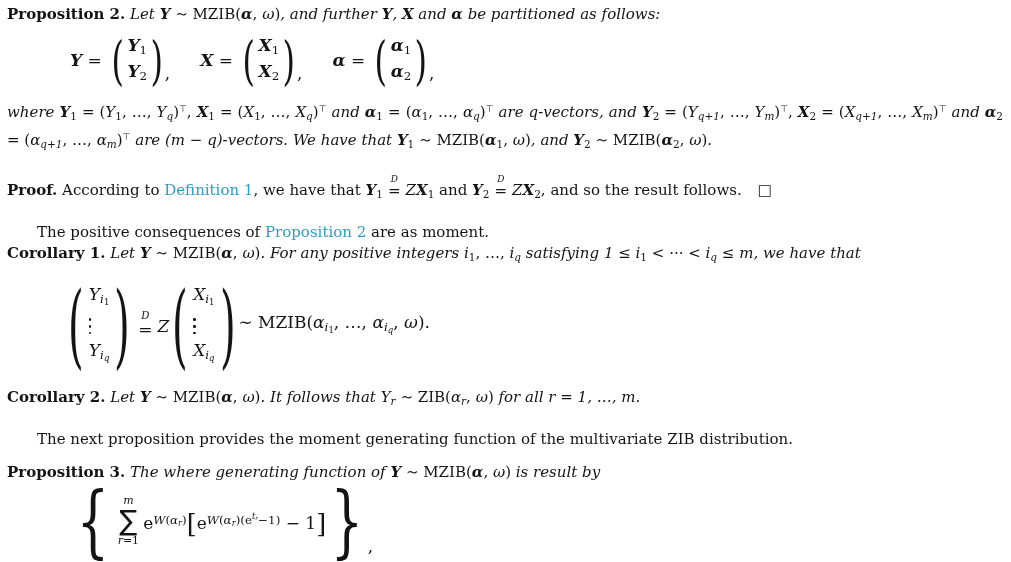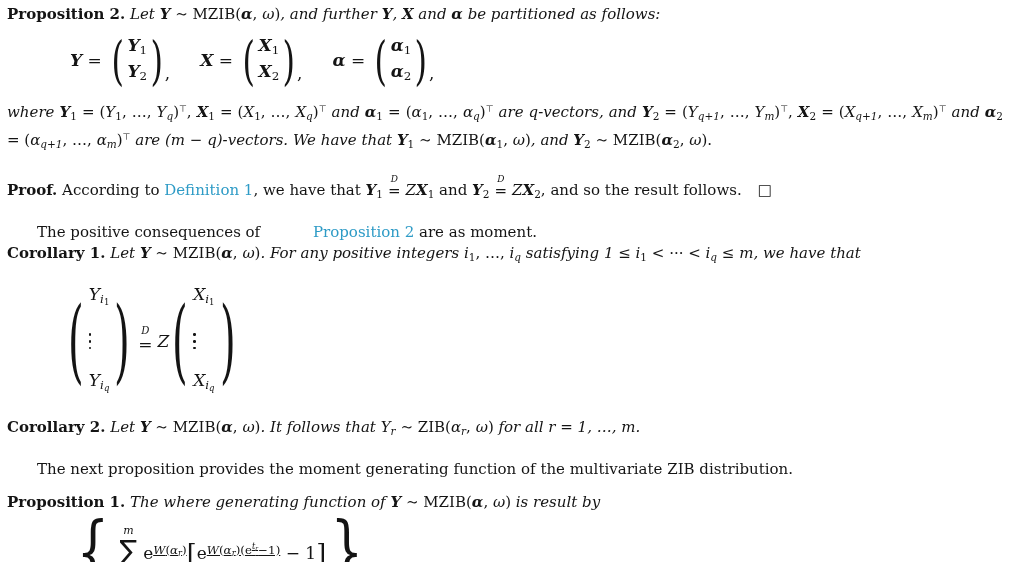--- a/index.html
+++ b/index.html
@@ -17,39 +17,39 @@
   
   .r-n{font-style:normal;}
   .r-i{font-style:italic;}
   .r-b{font-weight:bold;}
   .r-bi{font-weight:bold;font-style:italic;}
   .r-link{color:var(--link);}
   .r-sub{font-size:70%;vertical-align:-0.25em;}
   .r-subi{font-size:70%;vertical-align:-0.25em;font-style:italic;}
   .r-sub2{font-size:50%;vertical-align:-0.55em;}
   .r-sub2i{font-size:50%;vertical-align:-0.55em;font-style:italic;}
-  .r-sup{font-size:70%;vertical-align:0.5em;text-decoration:underline;}
+  .r-sup{font-size:70%;vertical-align:0.5em;}
   .r-tr{font-size:60%;vertical-align:0.55em;font-family:"DejaVu Sans",sans-serif;}
   .r-qed{margin-left:16px;}
   .r-bigbr{font-size:150%;font-weight:300;vertical-align:-0.14em;}
 
   
   .r-deq,.deq{display:inline-block;text-align:center;vertical-align:-0.05em;margin:0 5px;line-height:1;}
   .r-deq-top,.deq-top{display:block;font-size:60%;font-style:italic;line-height:0.55;transform:translateY(-2px);}
   .r-deq-bot,.deq-bot{display:block;line-height:1;}
 
   
   .eq{display:flex;align-items:center;font-size:17px;line-height:21px;}
   .eq-partition{margin:10px 0 12px 63px;}
   .eq-cor1{margin:16px 0 18px 58px;}
   .eq-mgf{margin:10px 0 10px 65px;}
   .vgroup{display:inline-flex;align-items:center;margin-right:30px;}
   .vec{display:inline-flex;align-items:center;}
   .col{display:flex;flex-direction:column;align-items:flex-start;padding:0 2px;}
-  .col3{gap:18px;}
+  .col3{gap:3px;}
   .paren{display:inline-block;font-weight:200;line-height:1;}
   .paren-sm{font-size:40px;transform:scaleY(1.30) scaleX(0.80);}
   .paren-lg{font-size:56px;transform:scaleY(1.62) scaleX(0.72);}
   .brace{display:inline-block;font-weight:300;font-size:56px;line-height:1;transform:scaleY(1.40) scaleX(0.92);margin:0 3px;}
   .low{display:inline-block;transform:translateY(13px);}
   .low-lg{display:inline-block;transform:translateY(26px);}
   .lhs{margin-right:8px;}
   .sum{display:inline-flex;flex-direction:column;align-items:center;line-height:1;margin:0 4px;}
   .sum .lim{font-size:11px;line-height:1.1;}
   .sum .sigma{font-size:28px;line-height:1;font-family:"DejaVu Sans",sans-serif;transform:scaleX(0.95);}
@@ -109,21 +109,21 @@
   </span>
 </div>
 
 <p class="just"><span class="r-i">where </span><span class="r-bi">Y</span><span class="r-sub">1</span><span class="r-n"> = (</span><span class="r-i">Y</span><span class="r-sub">1</span><span class="r-n">, …, </span><span class="r-i">Y</span><span class="r-subi">q</span><span class="r-n">)</span><span class="r-tr">⊤</span><span class="r-n">,  </span><span class="r-bi">X</span><span class="r-sub">1</span><span class="r-n"> = (</span><span class="r-i">X</span><span class="r-sub">1</span><span class="r-n">, …, </span><span class="r-i">X</span><span class="r-subi">q</span><span class="r-n">)</span><span class="r-tr">⊤</span><span class="r-i">  and  </span><span class="r-bi">α</span><span class="r-sub">1</span><span class="r-n"> = (</span><span class="r-i">α</span><span class="r-sub">1</span><span class="r-n">, …, </span><span class="r-i">α</span><span class="r-subi">q</span><span class="r-n">)</span><span class="r-tr">⊤</span><span class="r-i">  are  q-vectors,  and  </span><span class="r-bi">Y</span><span class="r-sub">2</span><span class="r-n"> = (</span><span class="r-i">Y</span><span class="r-subi">q+1</span><span class="r-n">, …, </span><span class="r-i">Y</span><span class="r-subi">m</span><span class="r-n">)</span><span class="r-tr">⊤</span><span class="r-n">,  </span><span class="r-bi">X</span><span class="r-sub">2</span><span class="r-n"> = (</span><span class="r-i">X</span><span class="r-subi">q+1</span><span class="r-n">, …, </span><span class="r-i">X</span><span class="r-subi">m</span><span class="r-n">)</span><span class="r-tr">⊤</span><span class="r-i"> and </span><span class="r-bi">α</span><span class="r-sub">2</span><span class="r-n"> = (</span><span class="r-i">α</span><span class="r-subi">q+1</span><span class="r-n">, …, </span><span class="r-i">α</span><span class="r-subi">m</span><span class="r-n">)</span><span class="r-tr">⊤</span><span class="r-i"> are (m − q)-vectors. We have that </span><span class="r-bi">Y</span><span class="r-sub">1</span><span class="r-n"> ∼ MZIB(</span><span class="r-bi">α</span><span class="r-sub">1</span><span class="r-n">, </span><span class="r-i">ω</span><span class="r-n">)</span><span class="r-i">, and </span><span class="r-bi">Y</span><span class="r-sub">2</span><span class="r-n"> ∼ MZIB(</span><span class="r-bi">α</span><span class="r-sub">2</span><span class="r-n">, </span><span class="r-i">ω</span><span class="r-n">).</span></p>
 
 <p class="sp-proof">
   <span class="r-b">Proof.</span><span><span class="r-n"> According to </span></span><a href="#" class="r-link" style="text-decoration:none;">Definition 1</a><span><span class="r-n">, we have that </span><span class="r-bi">Y</span><span class="r-sub">1</span><span class="r-deq"><span class="r-deq-top">D</span><span class="r-deq-bot">=</span></span><span class="r-i">Z</span><span class="r-bi">X</span><span class="r-sub">1</span><span class="r-n"> and </span><span class="r-bi">Y</span><span class="r-sub">2</span><span class="r-deq"><span class="r-deq-top">D</span><span class="r-deq-bot">=</span></span><span class="r-i">Z</span><span class="r-bi">X</span><span class="r-sub">2</span><span class="r-n">, and so the result follows.</span><span class="r-qed">□</span></span>
 </p>
 
 <p class="sp-conseq indent">
-  <span><span class="r-n">The positive consequences of </span></span><a href="#" class="r-link" style="text-decoration:none;margin-left:48px;">Proposition 2</a><span><span class="r-n"> are as moment.</span></span>
+  <span><span class="r-n">The positive consequences of </span></span><a href="#" class="r-link" style="text-decoration:none;">Proposition 2</a><span><span class="r-n"> are as moment.</span></span>
 </p>
 
 <p class="sp-cor1">
   <span class="r-b">Corollary 1.</span><span><span class="r-i"> Let </span><span class="r-bi">Y</span><span class="r-n"> ∼ MZIB(</span><span class="r-bi">α</span><span class="r-n">, </span><span class="r-i">ω</span><span class="r-n">)</span><span class="r-i">. For any positive integers </span><span class="r-i">i</span><span class="r-sub">1</span><span class="r-n">, …, </span><span class="r-i">i</span><span class="r-subi">q</span><span class="r-i"> satisfying 1 ≤ </span><span class="r-i">i</span><span class="r-sub">1</span><span class="r-n"> &lt; ··· &lt; </span><span class="r-i">i</span><span class="r-subi">q</span><span class="r-i"> ≤ m, we have that</span></span>
 </p>
 
 <div class="eq eq-cor1">
   <span class="vec">
     <span class="paren paren-lg">(</span>
     <span class="col col3">
@@ -148,30 +148,31 @@
       <span><span class="r-i">X</span><span class="r-subi">i</span><span class="r-sub2">1</span></span>
       <span class="vdots">
           <i></i>
           <i></i>
           <i></i>
         </span>
       <span><span class="r-i">X</span><span class="r-subi">i</span><span class="r-sub2i">q</span></span>
     </span>
     <span class="paren paren-lg">)</span>
   </span>
+  <span><span class="r-n"> ∼ MZIB(</span><span class="r-i">α</span><span class="r-subi">i</span><span class="r-sub2">1</span><span class="r-n">, …, </span><span class="r-i">α</span><span class="r-subi">i</span><span class="r-sub2i">q</span><span class="r-n">, </span><span class="r-i">ω</span><span class="r-n">).</span></span>
 </div>
 
 <p class="sp-cor2">
   <span class="r-b">Corollary 2.</span><span><span class="r-i"> Let </span><span class="r-bi">Y</span><span class="r-n"> ∼ MZIB(</span><span class="r-bi">α</span><span class="r-n">, </span><span class="r-i">ω</span><span class="r-n">)</span><span class="r-i">. It follows that </span><span class="r-i">Y</span><span class="r-subi">r</span><span class="r-n"> ∼ ZIB(</span><span class="r-i">α</span><span class="r-subi">r</span><span class="r-n">, </span><span class="r-i">ω</span><span class="r-n">)</span><span class="r-i"> for all r = 1, …, m.</span></span>
 </p>
 
 <p class="sp-next indent"><span class="r-n">The next proposition provides the moment generating function of the multivariate ZIB distribution.</span></p>
 
 <p class="sp-prop3">
-  <span class="r-b">Proposition 1.</span><span><span class="r-i"> The where generating function of </span><span class="r-bi">Y</span><span class="r-n"> ∼ MZIB(</span><span class="r-bi">α</span><span class="r-n">, </span><span class="r-i">ω</span><span class="r-n">)</span><span class="r-i"> is result by</span></span>
+  <span class="r-b">Proposition 3.</span><span><span class="r-i"> The where generating function of </span><span class="r-bi">Y</span><span class="r-n"> ∼ MZIB(</span><span class="r-bi">α</span><span class="r-n">, </span><span class="r-i">ω</span><span class="r-n">)</span><span class="r-i"> is result by</span></span>
 </p>
 
 <div class="eq eq-mgf">
   <span class="brace">{</span>
   <span class="sum">
     <span class="lim"><span class="r-i">m</span></span>
     <span class="sigma">∑</span>
     <span class="lim"><span class="r-i">r</span><span class="r-n">=1</span></span>
   </span>
   <span><span class="r-n">e</span><span class="r-sup"><span class="r-i">W</span><span class="r-n">(</span><span class="r-i">α</span><span class="r-subi">r</span><span class="r-n">)</span></span><span class="r-bigbr">[</span><span class="r-n">e</span><span class="r-sup"><span class="r-i">W</span><span class="r-n">(</span><span class="r-i">α</span><span class="r-subi">r</span><span class="r-n">)(</span><span class="r-n">e</span><span class="r-sup"><span class="r-i">t</span><span class="r-subi">r</span></span><span class="r-n">−1)</span></span><span class="r-n"> − 1</span><span class="r-bigbr">]</span></span>

